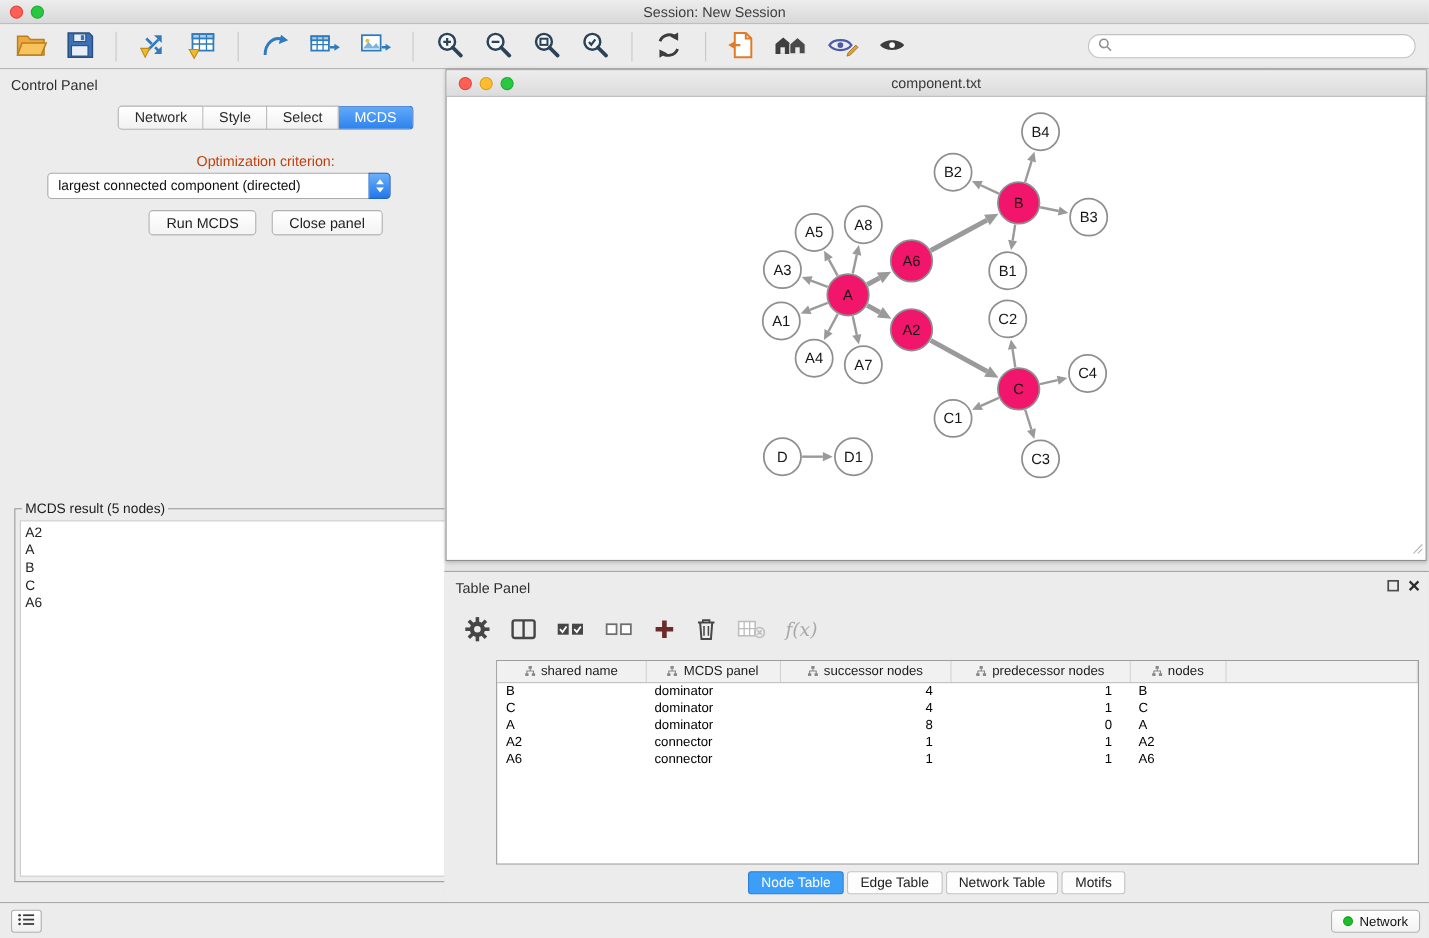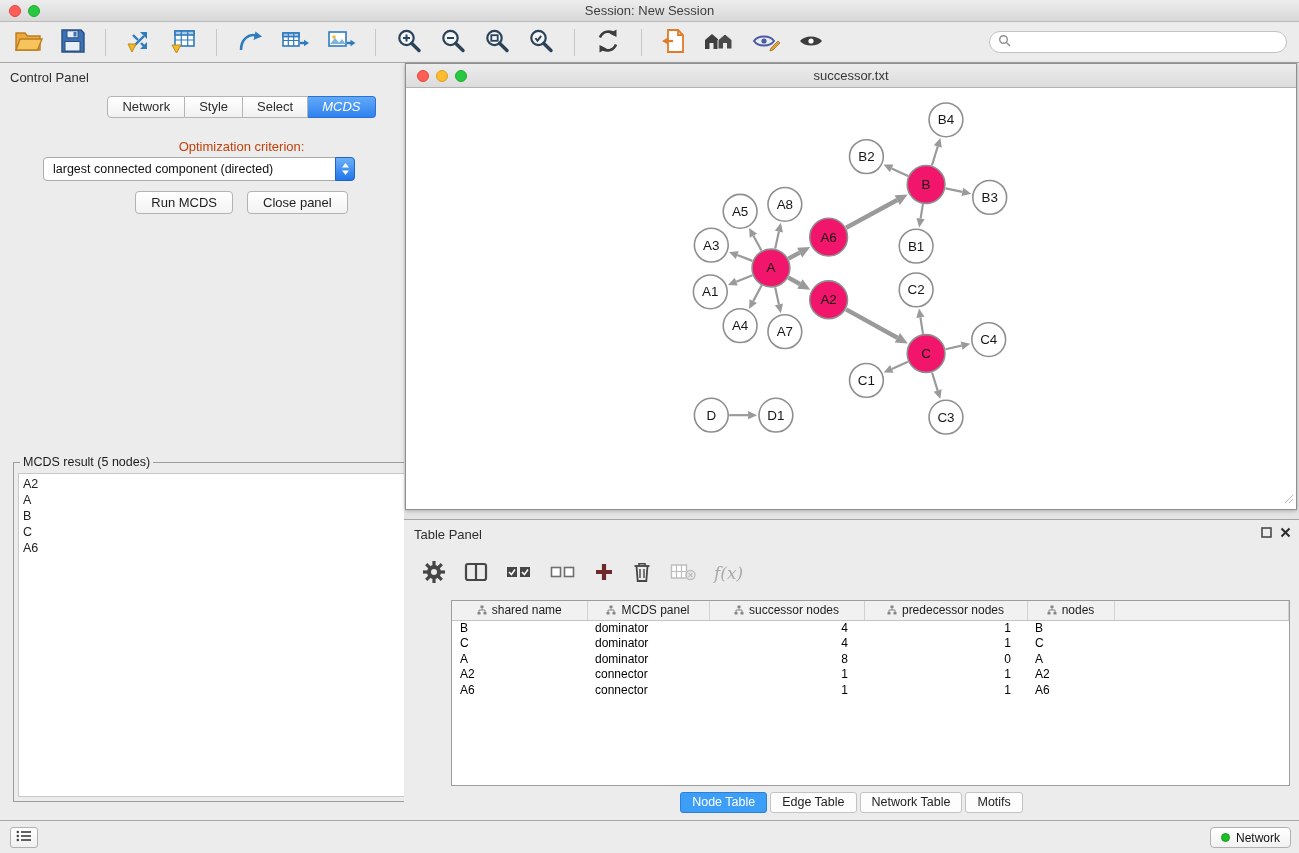--- a/index.html
+++ b/index.html
@@ -36,21 +36,21 @@
   
   .panel-header { position:absolute; top:0; left:0; right:0; height:26px; }
   .panel-header .ptitle { position:absolute; left:10px; top:7px; font-size:13px; color:#2e2e2e; }
   .win-controls { position:absolute; right:8px; top:7px; display:flex; gap:8px; align-items:center; }
   .win-controls span { display:inline-flex; }
 
   .seg-tabs { position:absolute; top:33px; left:0; right:0; display:flex; justify-content:center; }
   .seg { height:22px; line-height:20px; padding:0 14px; background:linear-gradient(#ffffff,#f1f1f1);
     border:1px solid #b4b4b4; border-left-width:0; font-size:13px; color:#2c2c2c; cursor:default; }
   .seg:first-child { border-left-width:1px; border-radius:4px 0 0 4px; }
-  .seg:last-child { border-radius:0 4px 4px 0;font-style:italic; }
+  .seg:last-child { border-radius:0 4px 4px 0; }
   .seg.active { background:linear-gradient(#61aaf9,#2f82ee); border-color:#2f6fd0; color:#fff; }
 
   .opt-label { position:absolute; top:76px; left:0; right:0; text-align:center; font-size:13px; color:#c2410c; }
   .dropdown { position:absolute; top:94px; left:43px; width:312px; height:24px; background:#fff;
     border:1px solid #ababab; border-radius:4px; font-size:12.5px; line-height:22px; padding-left:9px;
     color:#111; }
   .dd-stepper { position:absolute; right:-1px; top:-1px; width:20px; height:24px; border-radius:0 4px 4px 0;
     background:linear-gradient(#6cb0fa,#2176e9); border:1px solid #2065c6; display:flex; align-items:center; justify-content:center; }
   .btn-row { position:absolute; top:128px; left:0; right:0; display:flex; justify-content:center; gap:14px; }
   .mac-btn { height:23px; padding:0 15px; background:linear-gradient(#ffffff,#f3f3f3); border:1px solid #b3b3b3;
@@ -309,21 +309,21 @@
 
     <div class="right-area">
 
       <div class="net-window">
         <div class="net-titlebar">
           <div class="net-traffic">
             <span class="tl red"></span>
             <span class="tl yellow"></span>
             <span class="tl green"></span>
           </div>
-          <div class="title">successor.txt</div>
+          <div class="title">component.txt</div>
         </div>
         <div class="net-canvas">
           <svg id="net-svg" class="graph" viewBox="0 0 893 421" preserveAspectRatio="xMinYMin meet">
               <line x1="347.38868096605233" y1="187.3224861772909" x2="331.0558466475268" y2="193.74851935179277" stroke="#9a9a9a" stroke-width="2.2"></line>
               <polygon points="322.6807530822503,197.04363813157366 329.5181245502957,189.84014235466375 332.5935687447579,197.65689634892178" fill="#9a9a9a"></polygon>
               <line x1="347.325077653959" y1="172.84127976735095" x2="332.1448912844574" y2="167.02220832570865" stroke="#9a9a9a" stroke-width="2.2"></line>
               <polygon points="323.74117622873894,163.80078422101658 333.6482225333137,163.10047463304005 330.6415600356011,170.94394201837724" fill="#9a9a9a"></polygon>
               <line x1="356.57245457625567" y1="197.63863337345717" x2="348.1985635932421" y2="213.30591327715996" stroke="#9a9a9a" stroke-width="2.2"></line>
               <polygon points="343.95616815255715,221.24329829521568 344.4944505848161,211.32612873817365 351.90267660166813,215.28569781614627" fill="#9a9a9a"></polygon>
               <line x1="356.4445610618003" y1="162.43032195234252" x2="348.37761451347956" y2="147.59754926672048" stroke="#9a9a9a" stroke-width="2.2"></line>

